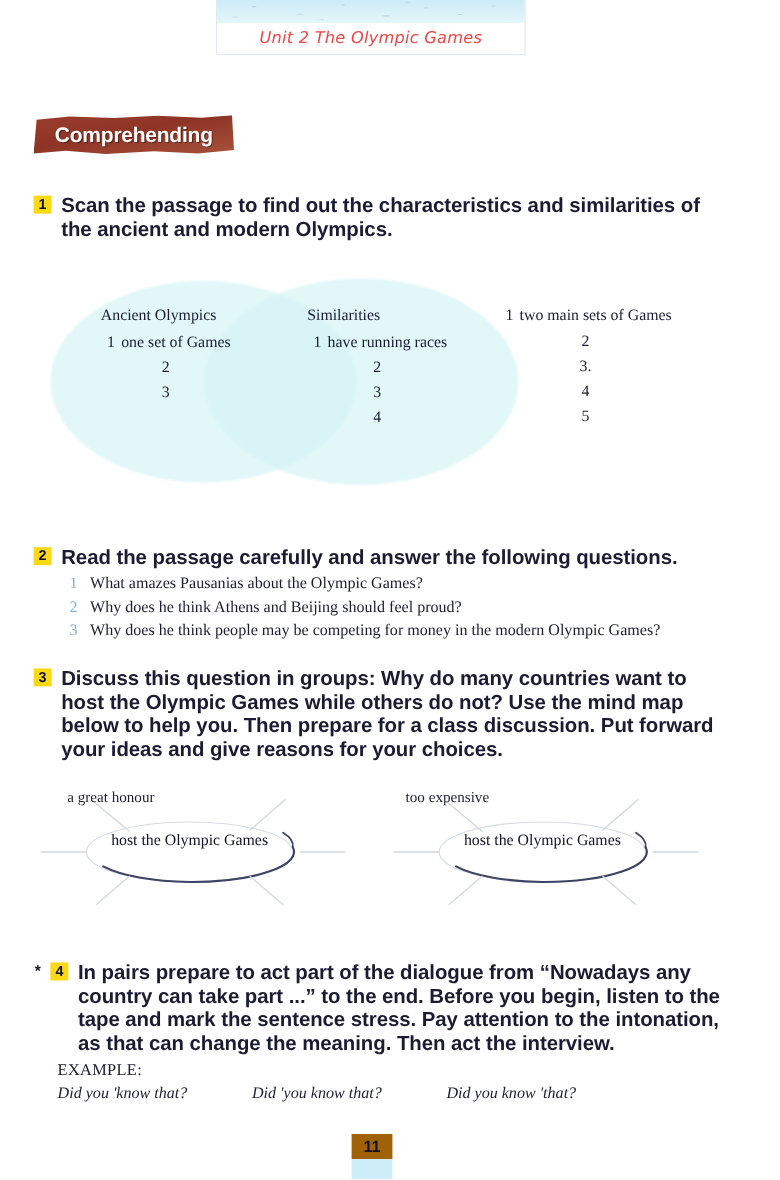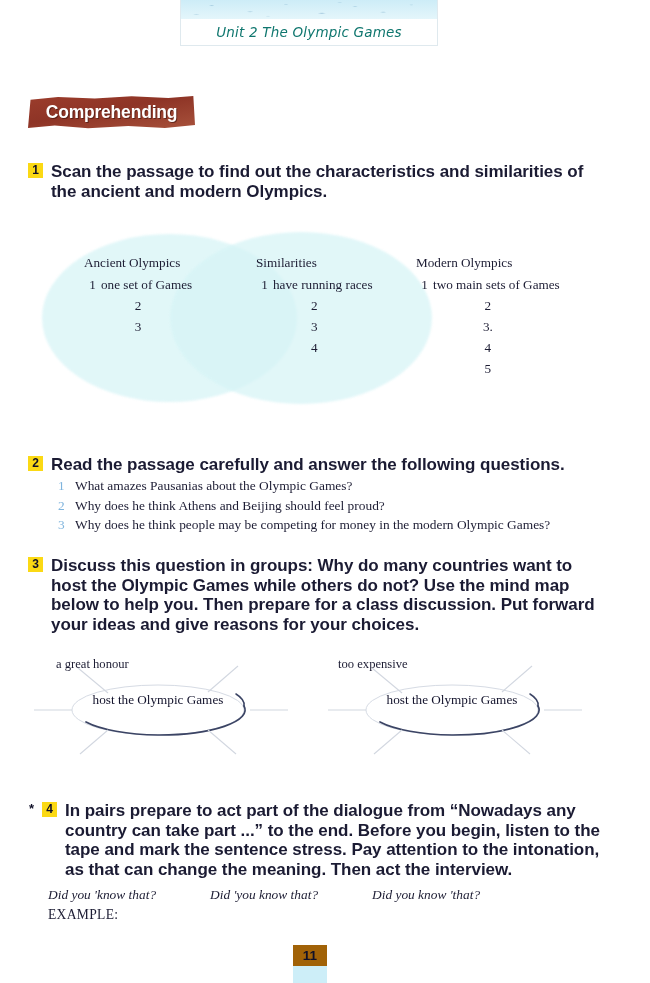--- a/index.html
+++ b/index.html
@@ -52,21 +52,21 @@
     position: absolute;
     left: 0;
     top: 19px;
     width: 100%;
     height: 27px;
     line-height: 27px;
     text-align: center;
     font-family: "DejaVu Sans", sans-serif;
     font-style: italic;
     font-size: 13.5px;
-    color: #0f766e;
+    color: #ef4444;
     letter-spacing: .2px;
   }
 
   
   #comprehending-banner {
     position: absolute;
     left: 28px;
     top: 95px;
     width: 167px;
     height: 34px;
@@ -304,21 +304,20 @@
     </div>
     <div class="venn-row">
       <span class="vn">3</span><span></span>
     </div>
     <div class="venn-row">
       <span class="vn">4</span><span></span>
     </div>
   </div>
 
   <div class="venn-col" id="venn-col-3">
-    <div class="vtitle">Modern Olympics</div>
     <div class="venn-row">
       <span class="vn">1</span><span>two main sets of Games</span>
     </div>
     <div class="venn-row">
       <span class="vn">2</span><span></span>
     </div>
     <div class="venn-row">
       <span class="vn">3.</span><span></span>
     </div>
     <div class="venn-row">
@@ -392,24 +391,24 @@
   </div>
 </div>
 
 <div class="exercise" id="exercise-4" style="left:42px; top:801px; width:565px;">
   <div class="ex-star">*</div>
   <div class="ex-num">4</div>
   <div class="ex-text">In pairs prepare to act part of the dialogue from “Nowadays any country can take part ...” to the end. Before you begin, listen to the tape and mark the sentence stress. Pay attention to the intonation, as that can change the meaning. Then act the interview.</div>
 </div>
 
 <div id="example-block">
+  <div id="example-label">EXAMPLE:</div>
   <div id="example-rows">
     <span class="ex-sentence" style="left:0px;">Did you 'know that?</span>
     <span class="ex-sentence" style="left:162px;">Did 'you know that?</span>
     <span class="ex-sentence" style="left:324px;">Did you know 'that?</span>
   </div>
-  <div id="example-label">EXAMPLE:</div>
 </div>
 
 <div id="page-footer">
   <div id="page-number-box">11</div>
   <div id="page-footer-bar"></div>
 </div>
 
 </body></html>

